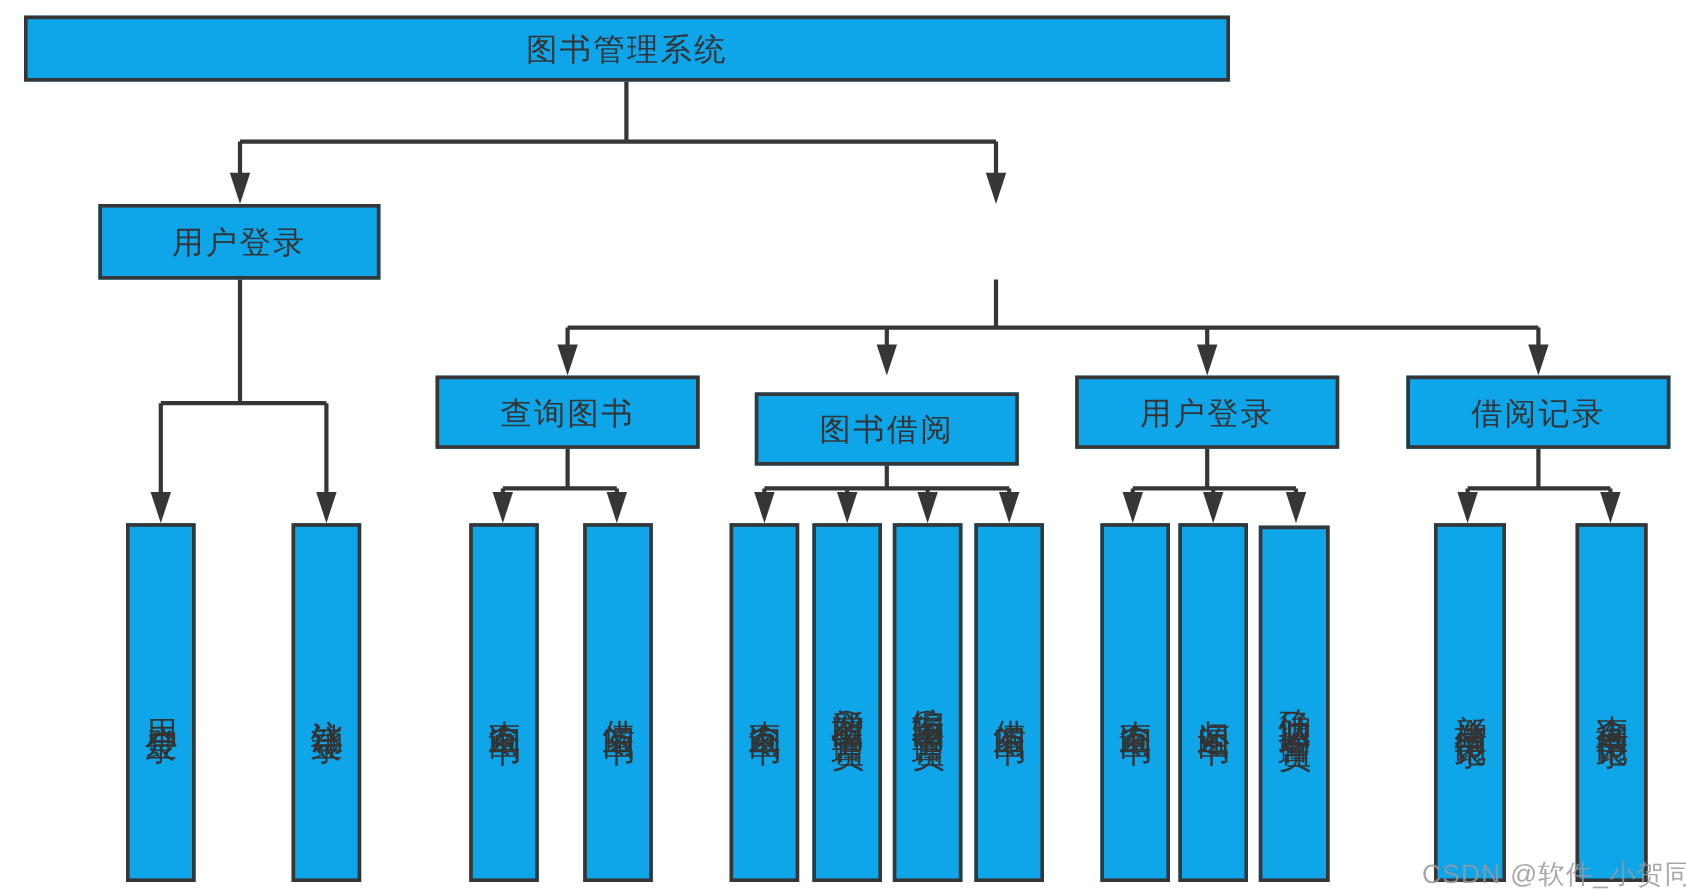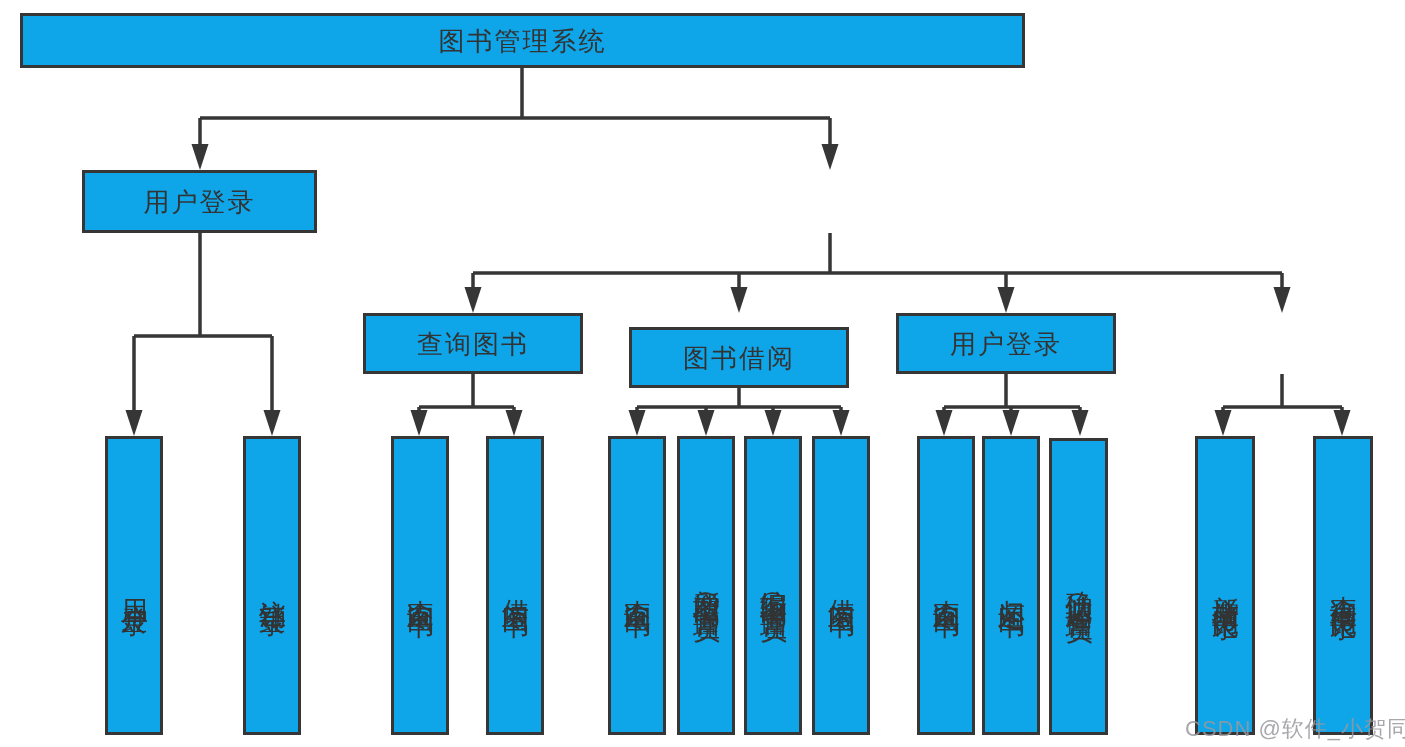--- a/index.html
+++ b/index.html
@@ -125,20 +125,23 @@
 
   <div class="node node-h" style="left:363px; top:313px; width:220px; height:61px">
     <span class="node-label">查询图书</span>
   </div>
   <div class="node node-h" style="left:629px; top:327px; width:220px; height:61px">
     <span class="node-label">图书借阅</span>
   </div>
   <div class="node node-h" style="left:896px; top:313px; width:220px; height:61px">
     <span class="node-label">用户登录</span>
   </div>
+  <div class="node node-h" style="left:1172px; top:313px; width:220px; height:61px">
+    <span class="node-label">借阅记录</span>
+  </div>
 
   <div class="node node-v" style="left:105px; top:436px; width:58px; height:299px">
     <span class="node-label">用户登录</span>
   </div>
   <div class="node node-v" style="left:243px; top:436px; width:58px; height:299px">
     <span class="node-label">注销登录</span>
   </div>
 
   <div class="node node-v" style="left:391px; top:436px; width:58px; height:299px">
     <span class="node-label">查询图书</span>

